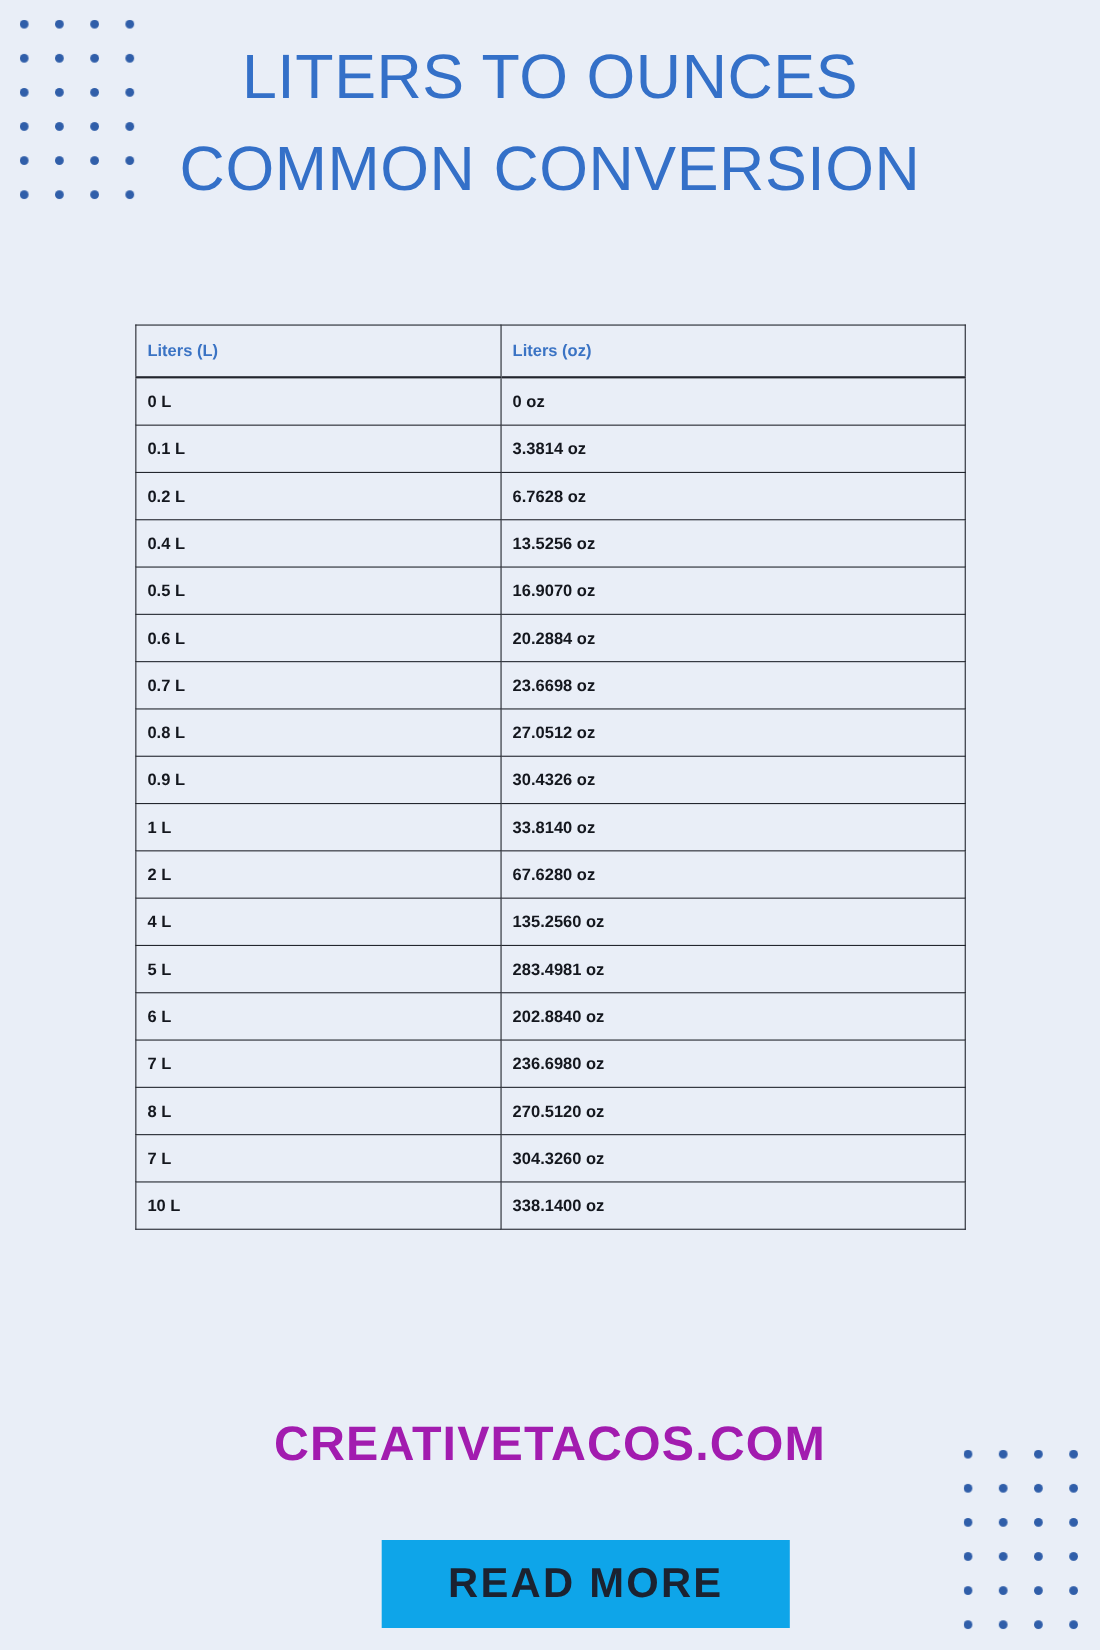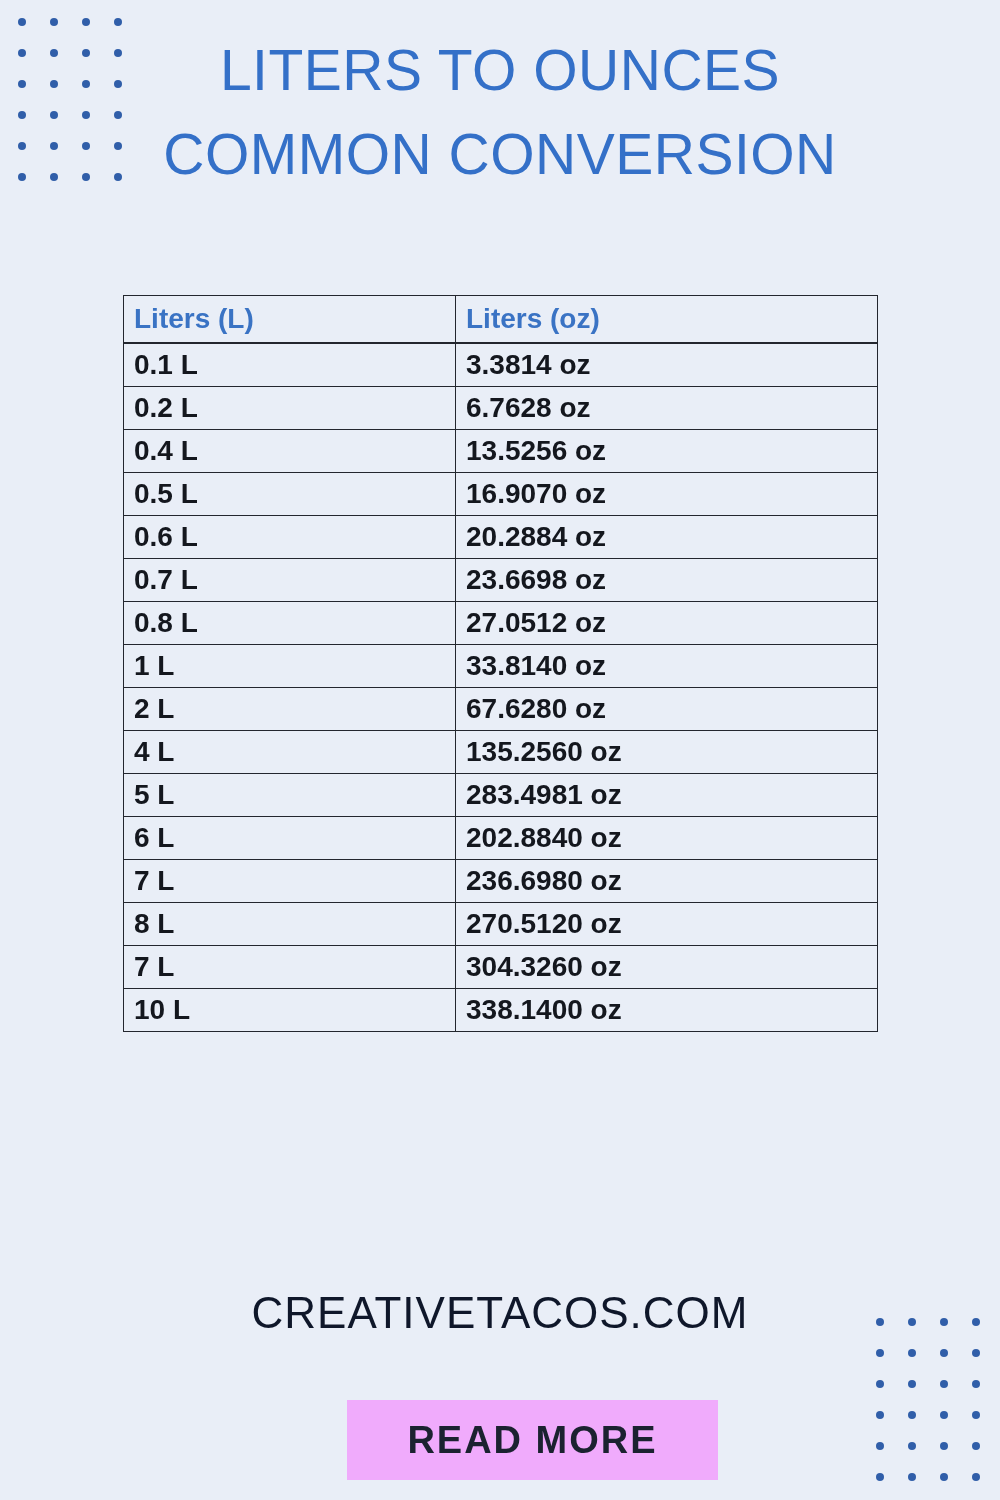--- a/index.html
+++ b/index.html
@@ -38,49 +38,49 @@
     table-layout: fixed;
   }
   table.conv col.c1 { width: 332px; }
   table.conv col.c2 { width: 422px; }
   table.conv th, table.conv td {
     border: 1px solid #23262e;
     padding: 0 0 0 10px;
     text-align: left;
     vertical-align: middle;
     font-weight: bold;
-    font-size: 28px;
+    font-size: 15px;
   }
   table.conv th {
     height: 46px;
     color: #3a73c4;
     border-bottom-width: 2px;
   }
   table.conv td {
     height: 42px;
     color: #14171e;
   }
   .website {
     position: absolute;
     top: 1288px;
     left: 0;
     width: 100%;
     text-align: center;
     font-size: 44px;
-    font-weight: normal;
-    color: #0f172a;
+    font-weight: bold;
+    color: #a21caf;
     letter-spacing: 1px;
   }
   .read-more {
     position: absolute;
     left: 347px;
     top: 1400px;
     width: 371px;
     height: 80px;
-    background: #f0abfc;
+    background: #0ea5e9;
     border: none;
     display: flex;
     align-items: center;
     justify-content: center;
     font-family: "Liberation Sans", sans-serif;
     font-size: 38px;
     font-weight: bold;
     letter-spacing: 2px;
     color: #1b2230;
     cursor: pointer;
@@ -120,20 +120,24 @@
         <col class="c2">
       </colgroup>
     <thead>
       <tr>
         <th>Liters (L)</th>
         <th>Liters (oz)</th>
       </tr>
     </thead>
     <tbody>
         <tr>
+          <td>0 L</td>
+          <td>0 oz</td>
+        </tr>
+        <tr>
           <td>0.1 L</td>
           <td>3.3814 oz</td>
         </tr>
         <tr>
           <td>0.2 L</td>
           <td>6.7628 oz</td>
         </tr>
         <tr>
           <td>0.4 L</td>
           <td>13.5256 oz</td>
@@ -148,20 +152,24 @@
         </tr>
         <tr>
           <td>0.7 L</td>
           <td>23.6698 oz</td>
         </tr>
         <tr>
           <td>0.8 L</td>
           <td>27.0512 oz</td>
         </tr>
         <tr>
+          <td>0.9 L</td>
+          <td>30.4326 oz</td>
+        </tr>
+        <tr>
           <td>1 L</td>
           <td>33.8140 oz</td>
         </tr>
         <tr>
           <td>2 L</td>
           <td>67.6280 oz</td>
         </tr>
         <tr>
           <td>4 L</td>
           <td>135.2560 oz</td>

